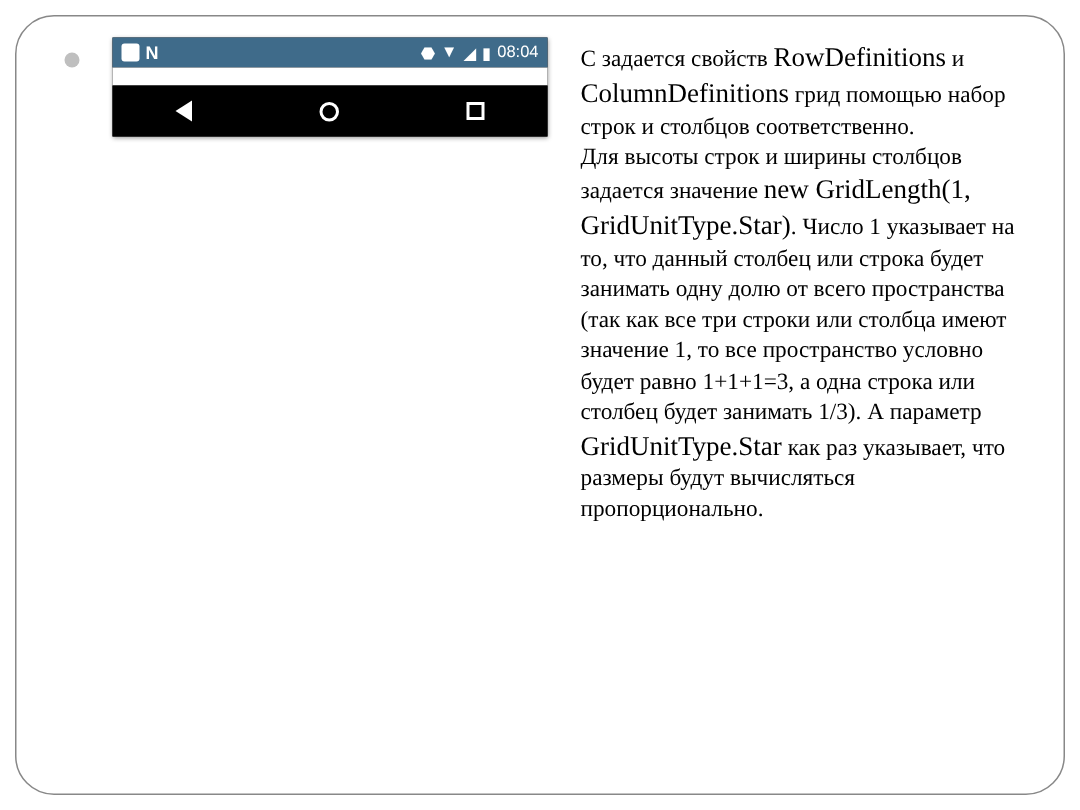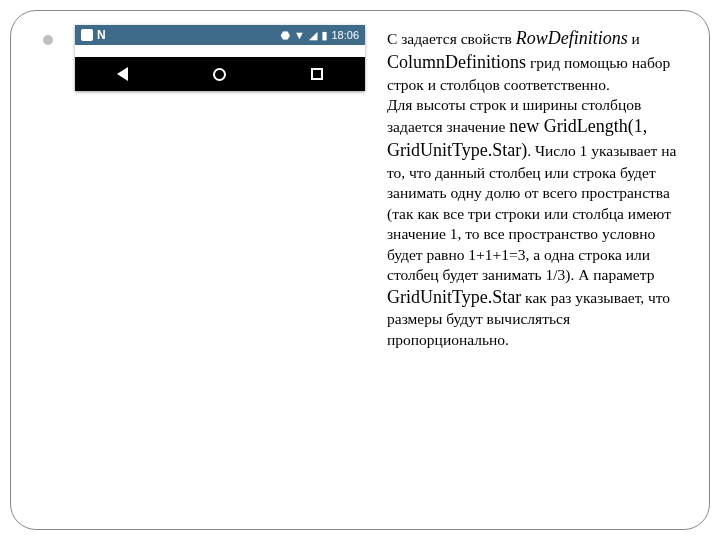--- a/index.html
+++ b/index.html
@@ -107,21 +107,21 @@
       <div class="status-bar">
         <div class="status-left">
           <span class="sq"></span>
           <span class="n-badge">N</span>
         </div>
         <div class="status-right">
           <span>⬣</span>
           <span>▼</span>
           <span>◢</span>
           <span>▮</span>
-          <span>18:06</span>
+          <span>08:04</span>
         </div>
       </div>
 
       <div class="grid-area">
         <div class="cell" style="background:#e00000"></div>
         <div class="cell" style="background:#008282"></div>
         <div class="cell" style="background:#808000"></div>
         <div class="cell" style="background:#0000ff"></div>
         <div class="cell" style="background:#006400"></div>
         <div class="cell" style="background:#ff40c0"></div>
@@ -133,19 +133,19 @@
       <div class="nav-bar">
         <div class="nav-tri"></div>
         <div class="nav-circ"></div>
         <div class="nav-sq"></div>
       </div>
     </div>
   </div>
 
   <div class="text-col">
     <p>
-      <span>С задается свойств </span><span style="font-size:18px;font-style:italic;">RowDefinitions</span><span> и </span><span style="font-size:18px;">ColumnDefinitions</span><span> грид помощью набор строк и столбцов соответственно.</span>
+      <span>С задается свойств </span><span style="font-size:18px;">RowDefinitions</span><span> и </span><span style="font-size:18px;">ColumnDefinitions</span><span> грид помощью набор строк и столбцов соответственно.</span>
     </p>
     <p>
       <span>Для высоты строк и ширины столбцов задается значение </span><span style="font-size:18px;">new GridLength(1, GridUnitType.Star)</span><span>. Число 1 указывает на то, что данный столбец или строка будет занимать одну долю от всего пространства (так как все три строки или столбца имеют значение 1, то все пространство условно будет равно 1+1+1=3, а одна строка или столбец будет занимать 1/3). А параметр </span><span style="font-size:18px;">GridUnitType.Star</span><span> как раз указывает, что размеры будут вычисляться пропорционально.</span>
     </p>
   </div>
 </div>
 
 </body></html>

